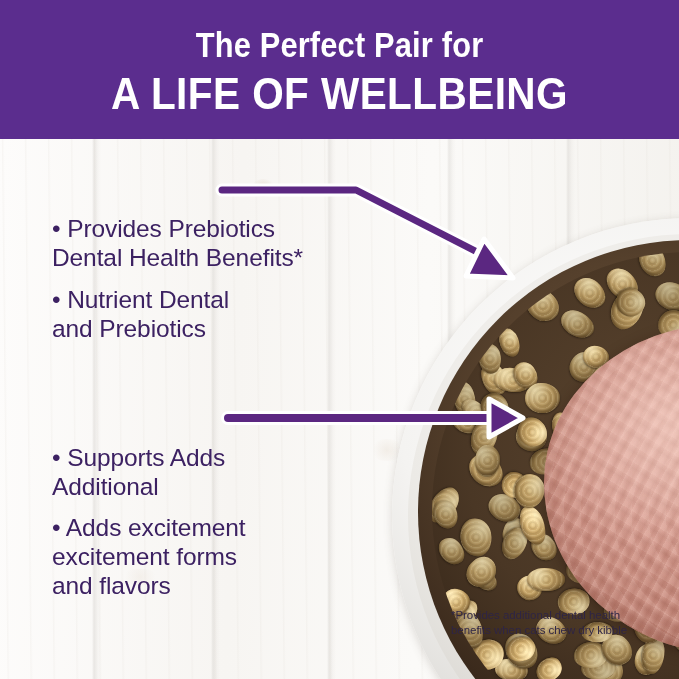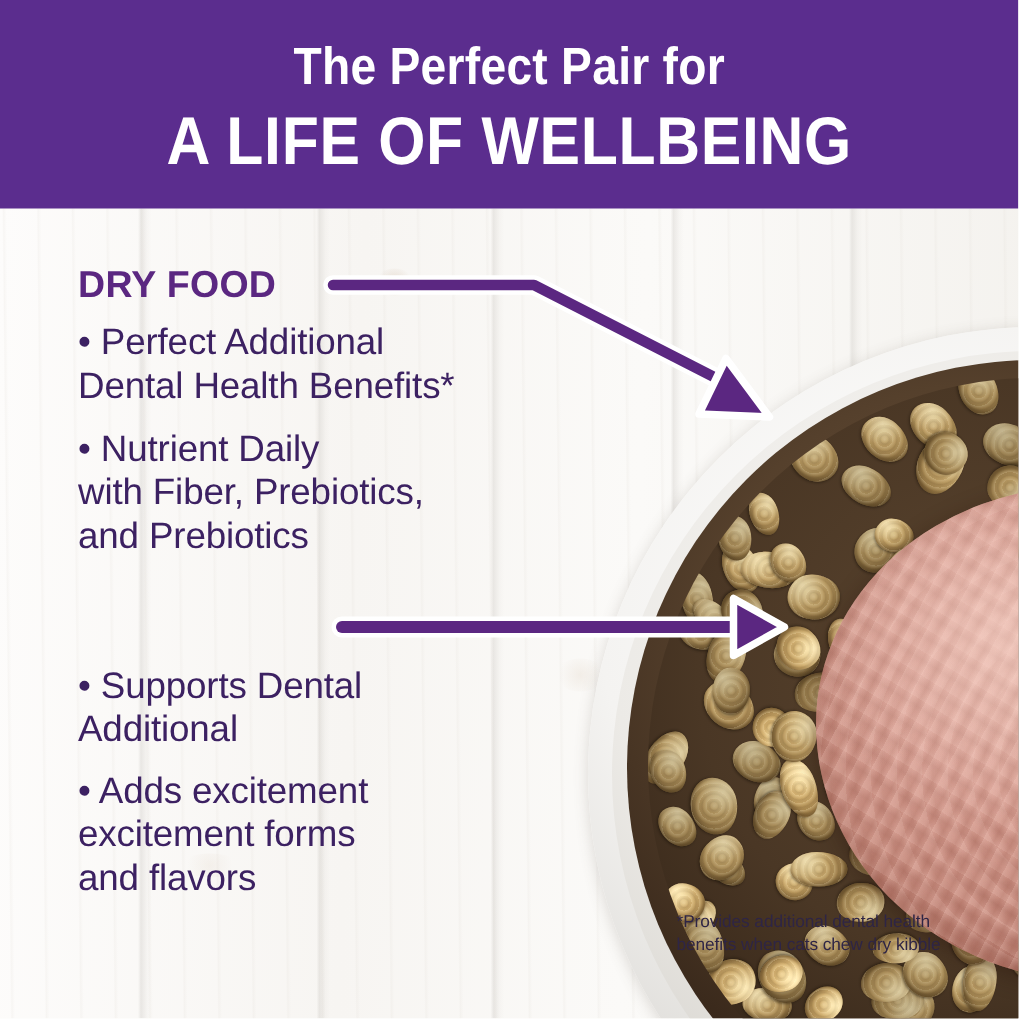--- a/index.html
+++ b/index.html
@@ -334,52 +334,46 @@
       <line x1="228" y1="418" x2="492" y2="418" stroke="#5b2781" stroke-width="8" stroke-linecap="round"></line>
       <polygon points="523,418 489,399 489,437" fill="#5b2781" stroke="#ffffff" stroke-width="5" stroke-linejoin="round"></polygon>
     </g>
   </svg>
 
   <div class="banner">
     <div class="banner-line1">The Perfect Pair for</div>
     <div class="banner-line2">A LIFE OF WELLBEING</div>
   </div>
 
-  <div class="col" style="top:176px;">
-    <div class="sec-head">DRY FOOD</div>
-  </div>
 
   <div class="col" style="top:214px;">
     <div class="bullet">
       <span class="dot">•</span>
-      <span>Perfect Additional</span>
+      <span>Provides Prebiotics</span>
     </div>
     <div class="bullet">
       <span>Dental Health Benefits*</span>
     </div>
   </div>
 
   <div class="col" style="top:285px;">
     <div class="bullet">
       <span class="dot">•</span>
-      <span>Nutrient Daily</span>
-    </div>
-    <div class="bullet">
-      <span>with Fiber, Prebiotics,</span>
+      <span>Nutrient Dental</span>
     </div>
     <div class="bullet">
       <span>and Prebiotics</span>
     </div>
   </div>
 
 
   <div class="col" style="top:443px;">
     <div class="bullet">
       <span class="dot">•</span>
-      <span>Supports Dental</span>
+      <span>Supports Adds</span>
     </div>
     <div class="bullet">
       <span>Additional</span>
     </div>
   </div>
 
   <div class="col" style="top:513px;">
     <div class="bullet">
       <span class="dot">•</span>
       <span>Adds excitement</span>

